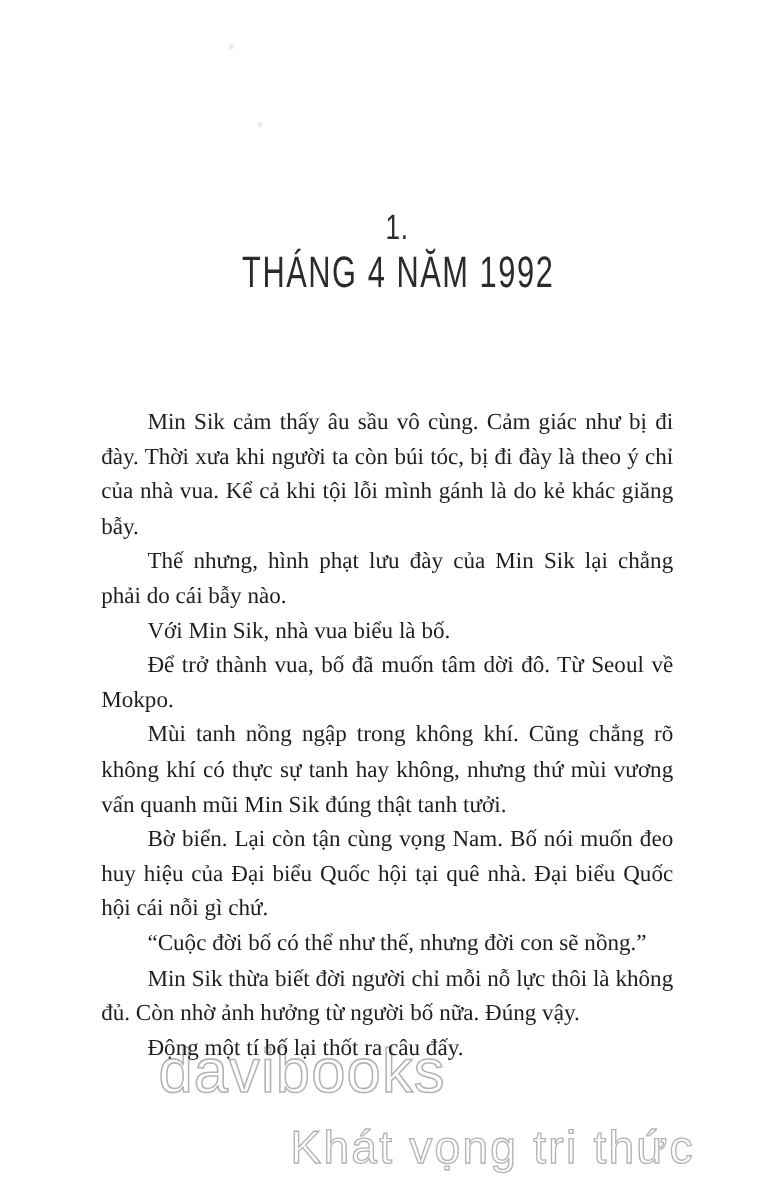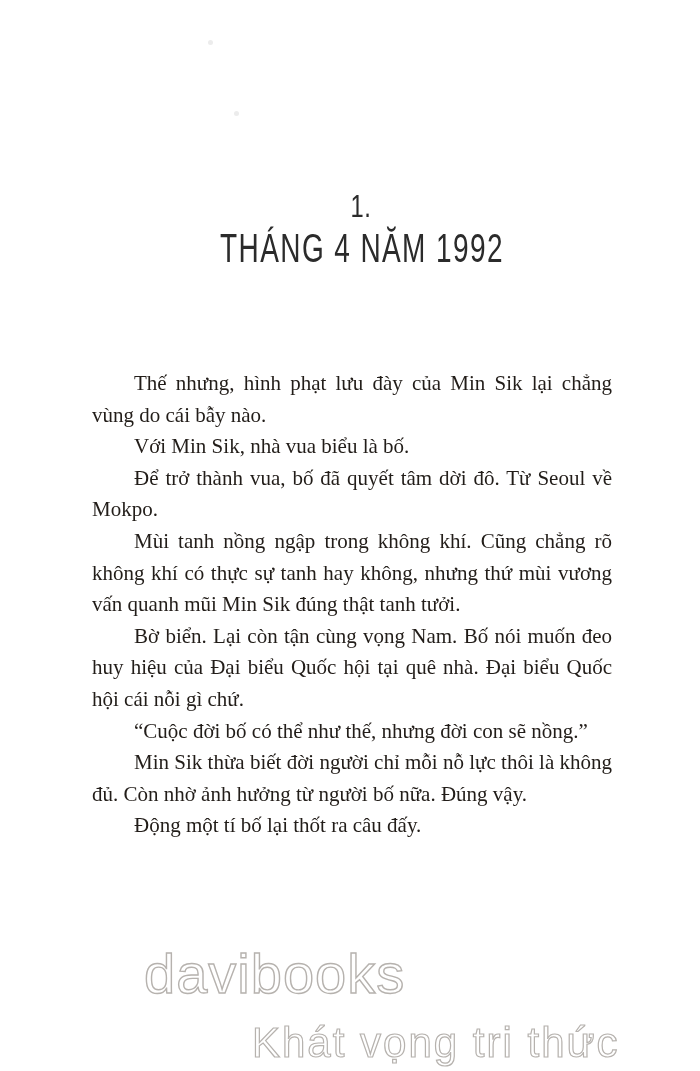--- a/index.html
+++ b/index.html
@@ -56,21 +56,21 @@
     position:absolute;left:144px;top:946px;
     font-family:"Liberation Sans", sans-serif;
     font-size:56px;line-height:1;
     letter-spacing:1px;
     color:transparent;
     -webkit-text-stroke:1.4px var(--wm);
     z-index:1;
     white-space:nowrap;
   }
   .watermark-tagline{
-    position:absolute;left:252px;top:1022px;
+    position:absolute;left:264px;top:1022px;
     font-family:"Liberation Sans", sans-serif;
     font-size:42px;line-height:1;
     letter-spacing:2px;
     color:transparent;
     -webkit-text-stroke:1.2px var(--wm);
     z-index:1;
     white-space:nowrap;
   }
 </style>
 </head>
@@ -79,23 +79,24 @@
 <div class="page">
 
   <span class="speck s1"></span>
   <span class="speck s2"></span>
 
   <div class="chapter-number">1.</div>
 
   <div class="chapter-title">THÁNG 4 NĂM 1992</div>
 
   <div class="body-text">
-      <p class="indent">Thế nhưng, hình phạt lưu đày của Min Sik lại chẳng vùng do cái bẫy nào.</p>
+      <p class="indent">Min Sik cảm thấy âu sầu vô cùng. Cảm giác như bị đi đày. Thời xưa khi người ta còn búi tóc, bị đi đày là theo ý chỉ của nhà vua. Kể cả khi tội lỗi mình gánh là do kẻ khác giăng bẫy.</p>
+      <p class="indent">Thế nhưng, hình phạt lưu đày của Min Sik lại chẳng phải do cái bẫy nào.</p>
       <p class="indent">Với Min Sik, nhà vua biểu là bố.</p>
-      <p class="indent">Để trở thành vua, bố đã quyết tâm dời đô. Từ Seoul về Mokpo.</p>
+      <p class="indent">Để trở thành vua, bố đã muốn tâm dời đô. Từ Seoul về Mokpo.</p>
       <p class="indent">Mùi tanh nồng ngập trong không khí. Cũng chẳng rõ không khí có thực sự tanh hay không, nhưng thứ mùi vương vấn quanh mũi Min Sik đúng thật tanh tưởi.</p>
       <p class="indent">Bờ biển. Lại còn tận cùng vọng Nam. Bố nói muốn đeo huy hiệu của Đại biểu Quốc hội tại quê nhà. Đại biểu Quốc hội cái nỗi gì chứ.</p>
       <p class="indent">“Cuộc đời bố có thể như thế, nhưng đời con sẽ nồng.”</p>
       <p class="indent">Min Sik thừa biết đời người chỉ mỗi nỗ lực thôi là không đủ. Còn nhờ ảnh hưởng từ người bố nữa. Đúng vậy.</p>
       <p class="indent">Động một tí bố lại thốt ra câu đấy.</p>
     </div>
 
   <div class="watermark-logo">davibooks</div>
 
   <div class="watermark-tagline">Khát vọng tri thức</div>

